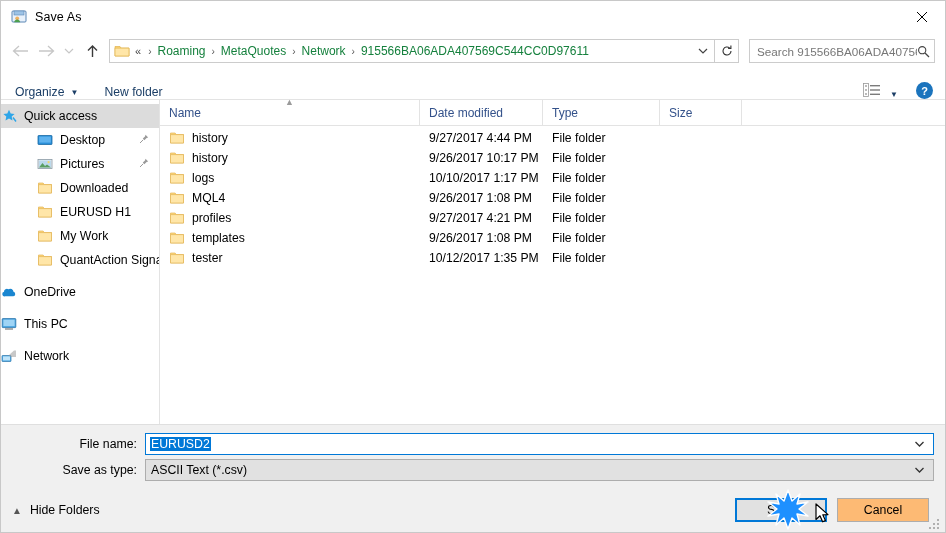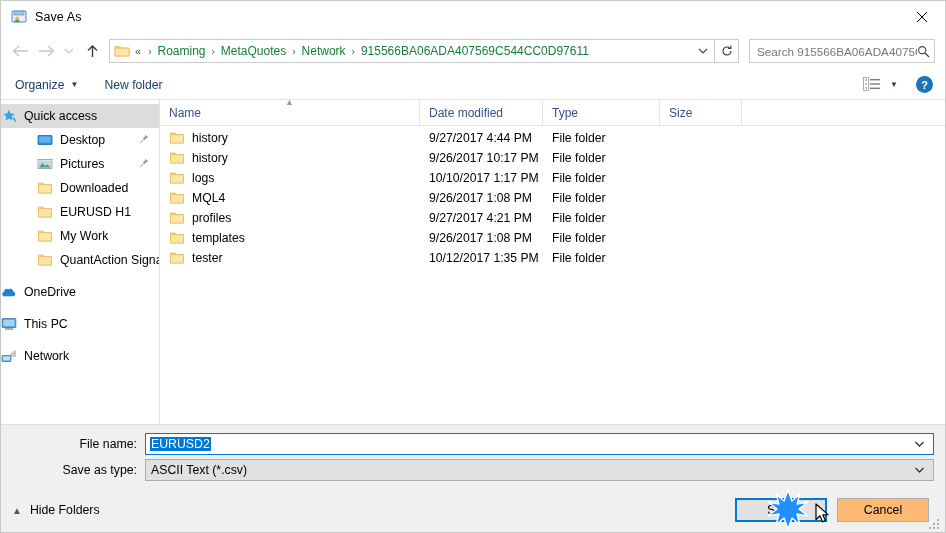--- a/index.html
+++ b/index.html
@@ -104,21 +104,21 @@
     flex: 1 1 auto; color: #777; font-size: 11.7px;
     white-space: nowrap; overflow: hidden;
   }
   .search-icon { flex: none; color: #444; display:flex; align-items:center; }
 
   
   .toolbar {
     height: 30px; min-height: 30px;
     background: #ffffff;
     border-bottom: 1px solid #e3e3e3;
-    display: flex; align-items: center;
+    display: flex; align-items: flex-end;
     padding: 0 12px 0 14px;
   }
   .tb-item {
     font-size: 12.2px; color: #1b3e66;
     display: flex; align-items: center; gap: 6px;
     margin-right: 26px; white-space: nowrap;
   }
   .tb-caret { font-size: 8px; color: #1b3e66; }
   .tb-spacer { flex: 1 1 auto; }
   .viewicon { width: 18px; height: 16px; position: relative; }

